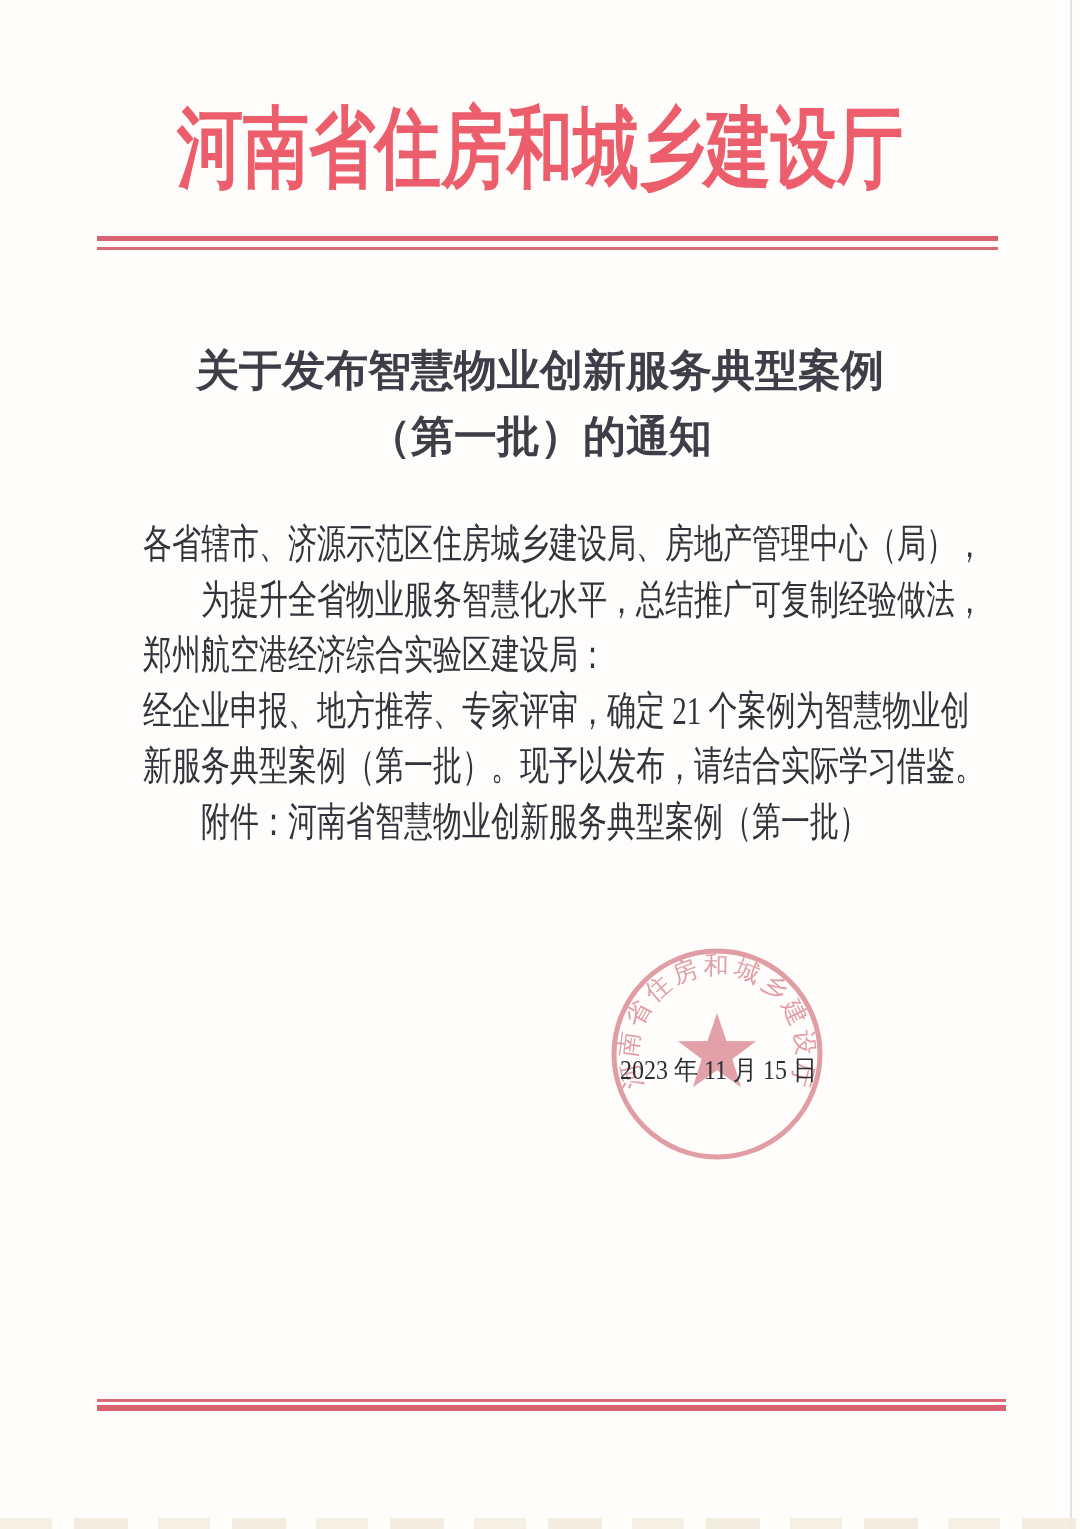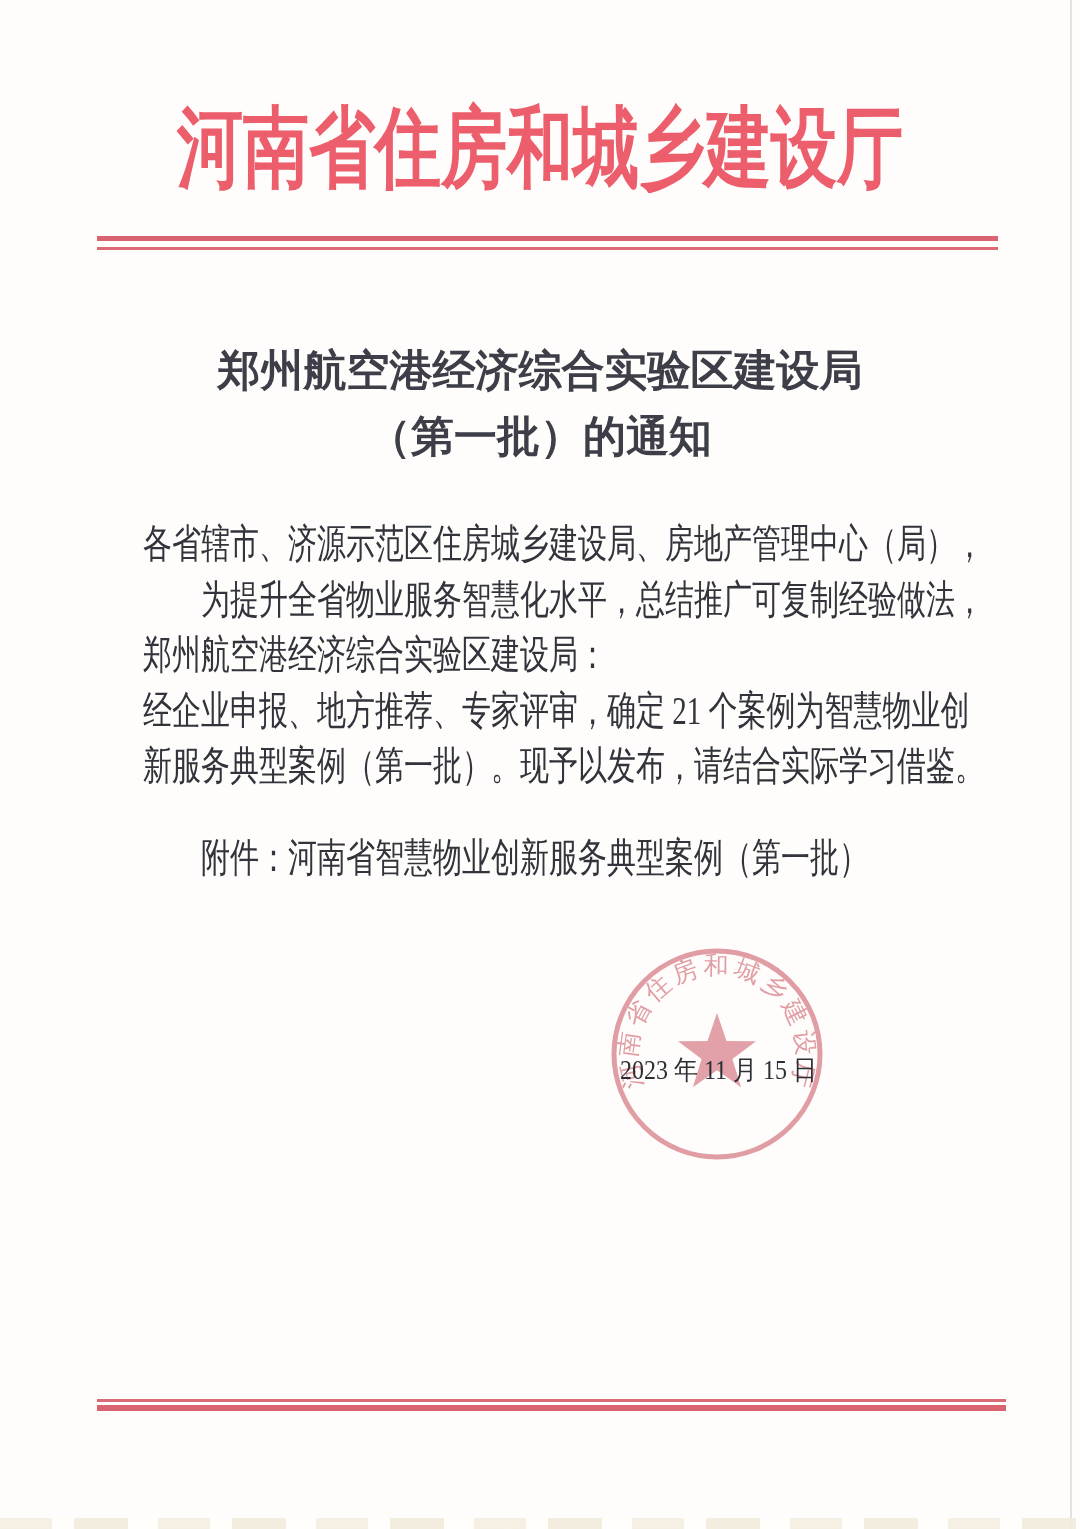--- a/index.html
+++ b/index.html
@@ -72,21 +72,21 @@
     height: 55.6px;
     line-height: 55.6px;
     white-space: nowrap;
   }
   .doc-body .line .stretch-y {
     display: inline-block;
     transform: scaleY(1.38);
     transform-origin: 0 center;
   }
   .doc-body .indent { padding-left: 58px; }
-  .doc-body .attachment { margin-top: 36px; }
+  .doc-body .attachment { }
 
   
   .seal {
     position: absolute;
     left: 602px;
     top: 939px;
     width: 230px;
     height: 230px;
     z-index: 1;
   }
@@ -143,21 +143,21 @@
     <span class="stretch-y">河南省住房和城乡建设厅</span>
   </div>
 
   <div class="rule-top">
     <div class="bar-thick"></div>
     <div class="bar-gap"></div>
     <div class="bar-thin"></div>
   </div>
 
   <div class="doc-title">
-    <div class="t-line1">郑州航空港经济综合实验区建设局</div>
+    <div class="t-line1">关于发布智慧物业创新服务典型案例</div>
     <div class="t-line2">（第一批）的通知</div>
   </div>
 
   <div class="doc-body">
     <div class="line">
       <span class="stretch-y">各省辖市、济源示范区住房城乡建设局、房地产管理中心（局），</span>
     </div>
     <div class="line indent">
       <span class="stretch-y">为提升全省物业服务智慧化水平，总结推广可复制经验做法，</span>
     </div>

